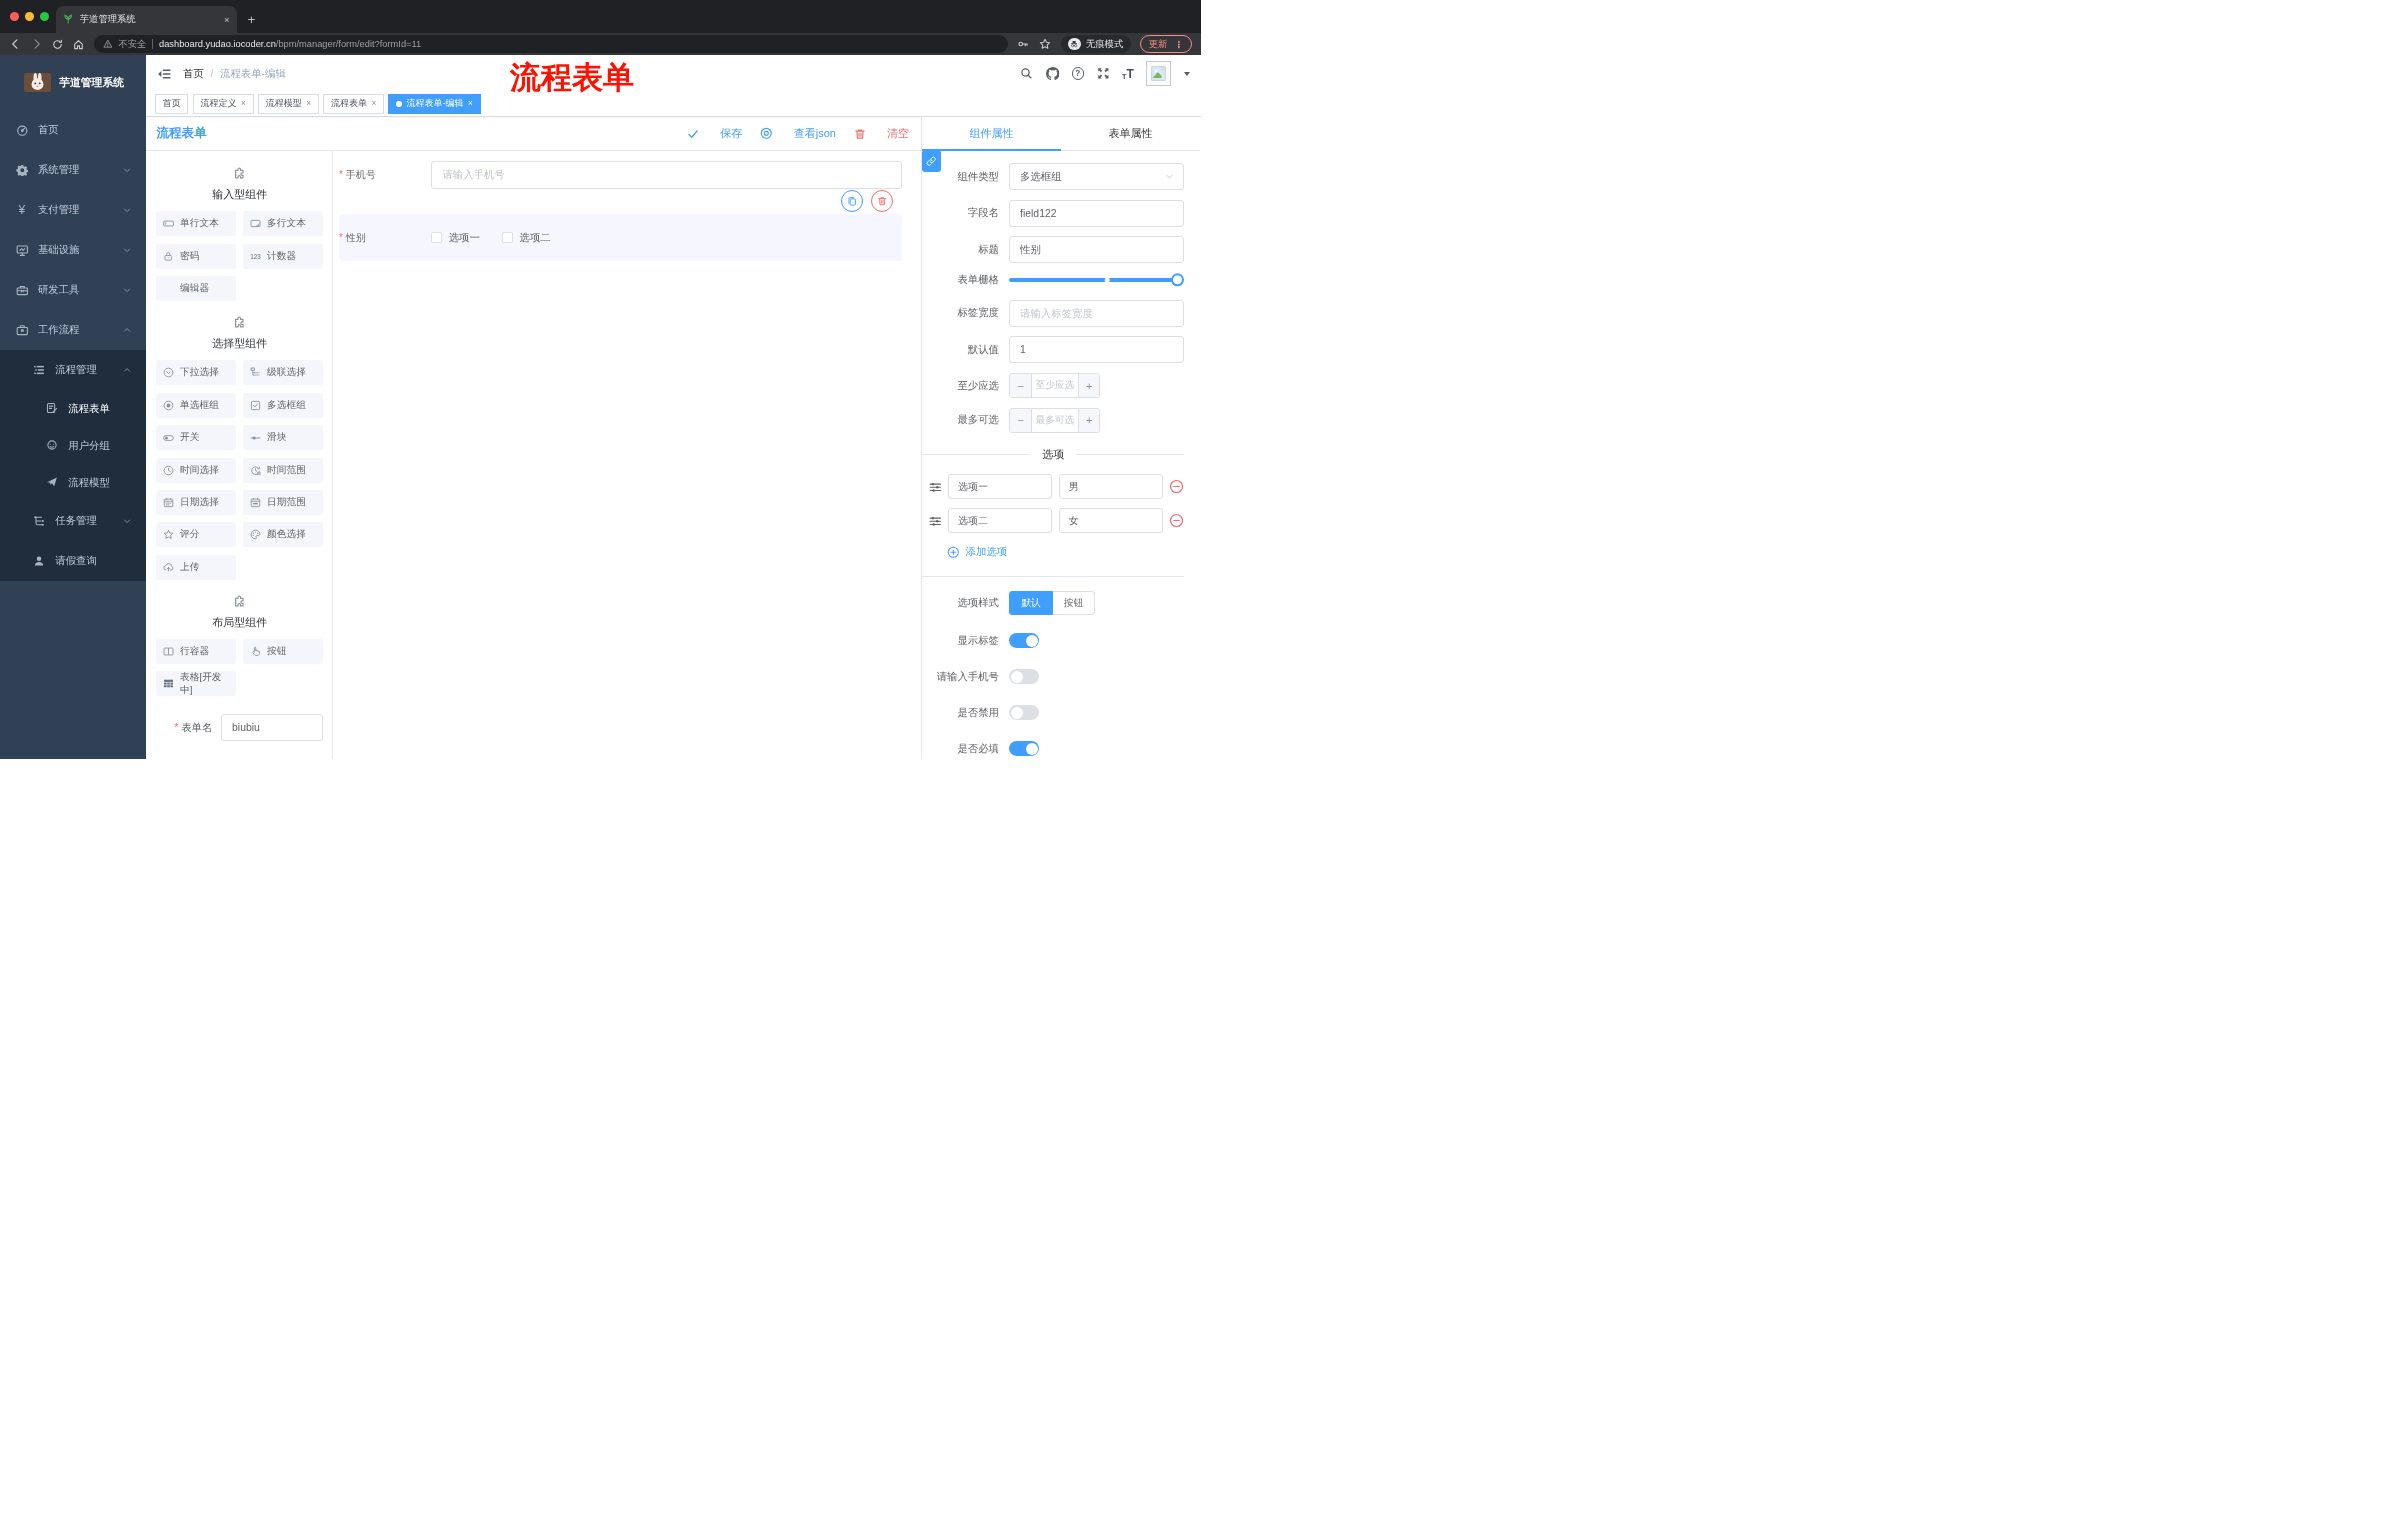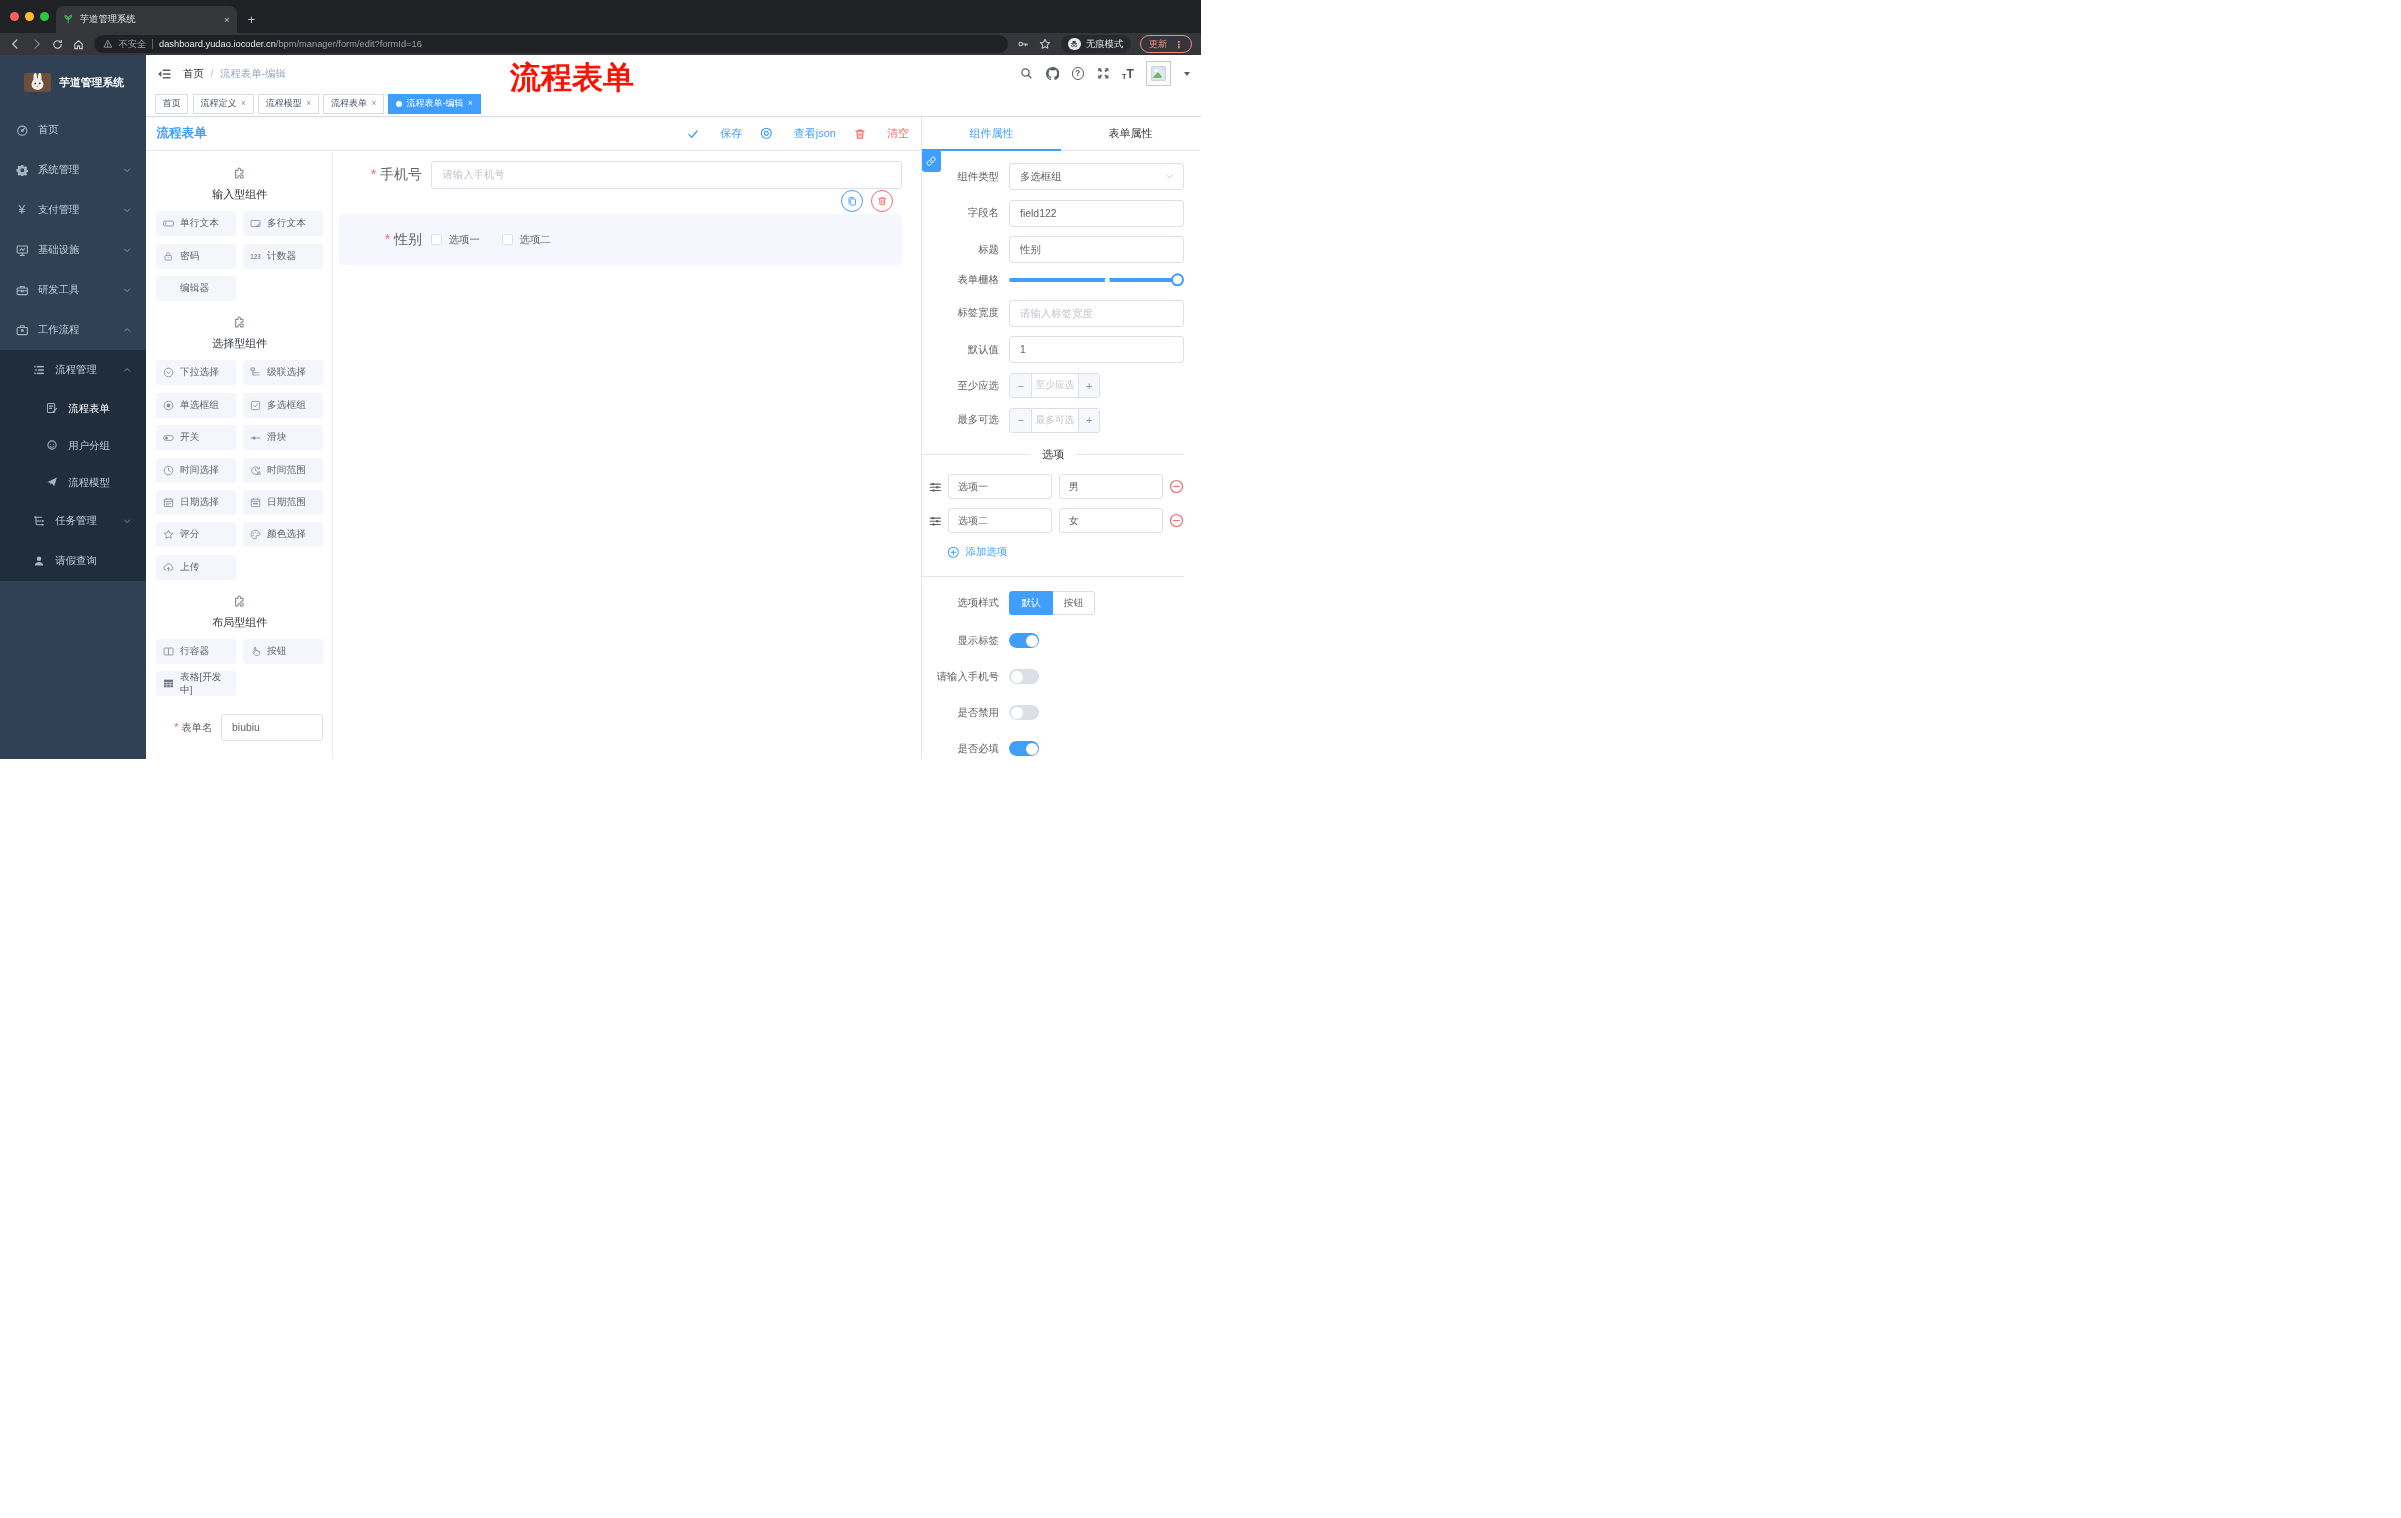--- a/index.html
+++ b/index.html
@@ -108,21 +108,21 @@
   .radio.on .rdot { background:#409eff; border-color:#409eff; }
   .radio.on .rdot::after { content:""; position:absolute; left:3px; top:3px; width:3px; height:3px; border-radius:50%; background:#fff; }
   .radio.on { color:#409eff; }
   .ta-wrap { flex:1; position:relative; }
   .ttextarea { width:100%; height:49px; border:0.7px solid #dcdfe6; border-radius:3px; padding:6px 9.7px; font-size:10.4px;
                color:#606266; font-family:inherit; resize:none; outline:none; }
 
   
   .canvas { flex:1; padding:10.4px 19.3px 0 6px; min-width:0; }
   .field-row { display:flex; align-items:center; }
-  .f-label { width:83px; flex-shrink:0; text-align:right; margin-right:9px; font-size:14px; color:#606266; white-space:nowrap; }
+  .f-label { width:83px; flex-shrink:0; margin-right:9px; font-size:10px; color:#606266; white-space:nowrap; }
   .f-input { flex:1; height:28px; border:0.7px solid #dcdfe6; border-radius:3px; display:flex; align-items:center;
              padding:0 10.4px; font-size:10.4px; color:#c0c4cc; background:#fff; }
   .selected-block { margin-top:25px; background:#f5f6ff; border-radius:4.5px; padding:16.3px 0 16.3px 0; position:relative; }
   .block-tools { position:absolute; top:-24px; right:9px; display:flex; gap:7.4px; }
   .tool { width:22px; height:22px; border-radius:50%; background:#fff; border:0.7px solid #409eff; color:#409eff;
           display:flex; align-items:center; justify-content:center; cursor:pointer; }
   .tool.danger { border-color:#f56c6c; color:#f56c6c; }
   .cbox { display:flex; align-items:center; gap:6.7px; margin-right:22px; font-size:10.4px; color:#606266; cursor:pointer; }
   .cb { width:11px; height:11px; border:0.7px solid #dcdfe6; border-radius:1.5px; background:#fff; }
 
@@ -219,21 +219,21 @@
     <div class="urlbar">
       <span>
         <svg width="9.7" height="9.7" viewBox="0 0 16 16" fill="none" stroke="currentColor" stroke-width="1.4" stroke-linejoin="round">
             <path d="M8 2 14.5 13.5h-13z"></path>
             <path d="M8 6.5v3.2" stroke-linecap="round"></path>
             <circle cx="8" cy="11.7" r="0.5" fill="currentColor"></circle>
           </svg>
       </span>
       <span>不安全</span>
       <span class="sep"></span>
-      <span style="white-space:nowrap;overflow:hidden;"><span class="domain">dashboard.yudao.iocoder.cn</span><span class="path">/bpm/manager/form/edit?formId=16</span></span>
+      <span style="white-space:nowrap;overflow:hidden;"><span class="domain">dashboard.yudao.iocoder.cn</span><span class="path">/bpm/manager/form/edit?formId=11</span></span>
     </div>
     <span>
       <svg width="12" height="12" viewBox="0 0 16 16" fill="none" stroke="currentColor" stroke-width="1.5" stroke-linecap="round">
           <circle cx="5" cy="8" r="2.4"></circle>
           <path d="M7.4 8h6.1M11 8v2.2M13.3 8v1.6"></path>
         </svg>
     </span>
     <span>
       <svg width="12" height="12" viewBox="0 0 16 16" fill="none" stroke="currentColor" stroke-width="1.4" stroke-linejoin="round">
           <path d="m8 1.8 1.9 3.9 4.3.6-3.1 3 .7 4.3L8 11.6l-3.8 2 .7-4.3-3.1-3 4.3-.6z"></path>

